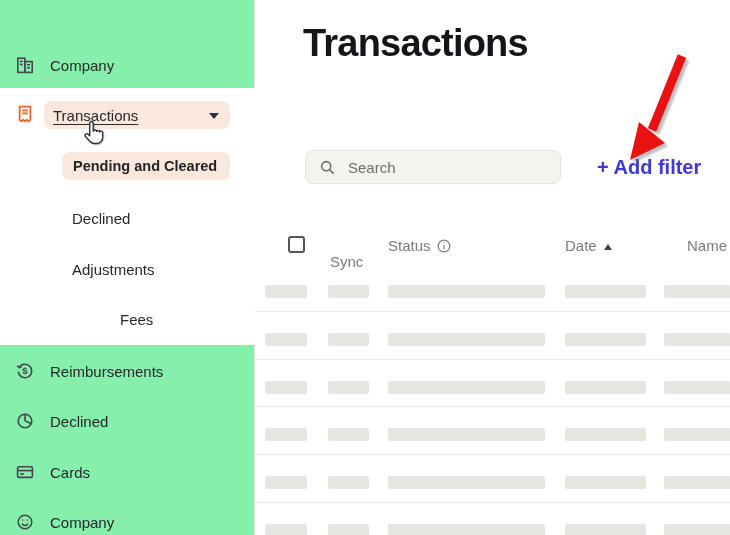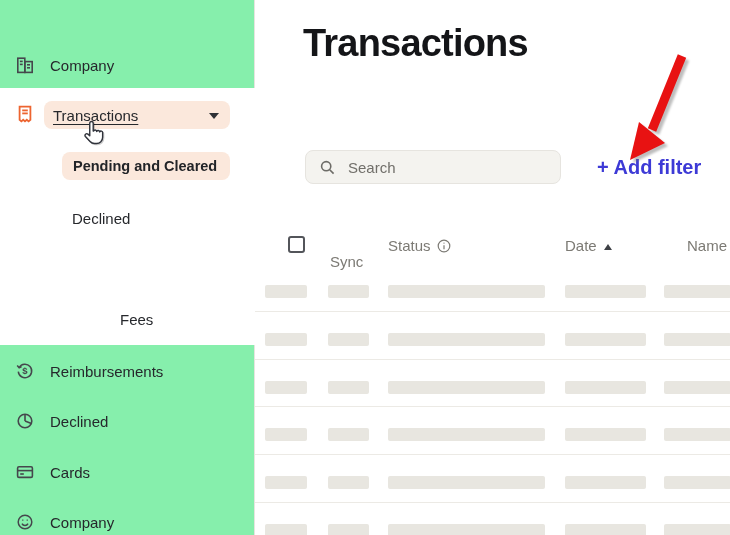--- a/index.html
+++ b/index.html
@@ -95,20 +95,23 @@
       <span class="caret-down"></span>
     </div>
 
     <div class="pill pill-sub">
       <span class="lbl2">Pending and Cleared</span>
     </div>
 
     <div class="sub-item" style="top:204px;">
       <span>Declined</span>
     </div>
+    <div class="sub-item" style="top:255px;">
+      <span>Adjustments</span>
+    </div>
     <div class="sub-item" style="top:305px;margin-left:48px;">
       <span>Fees</span>
     </div>
 
     <div class="nav-row" style="top:355px;">
       <span class="ic">
         <svg width="20" height="20" viewBox="0 0 20 20" fill="none" stroke="#45474C" stroke-width="1.5">
           <path d="M4.2 6.6 A6.7 6.7 0 1 1 3.3 10.6"></path>
           <polyline points="2.2,4.4 4.2,6.8 6.6,5.6" fill="none"></polyline>
           <text x="10" y="13.4" font-size="9.5" font-family="Liberation Sans, sans-serif" fill="#45474C" stroke="none" text-anchor="middle" font-weight="bold">$</text>

